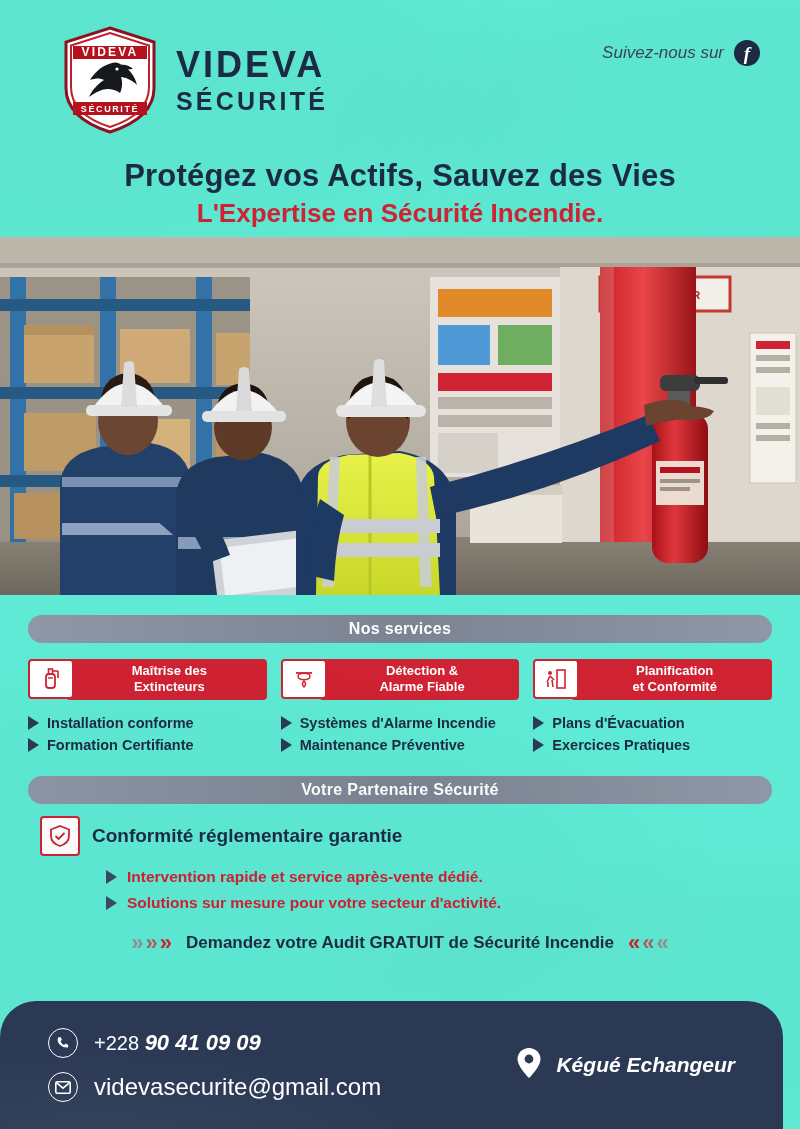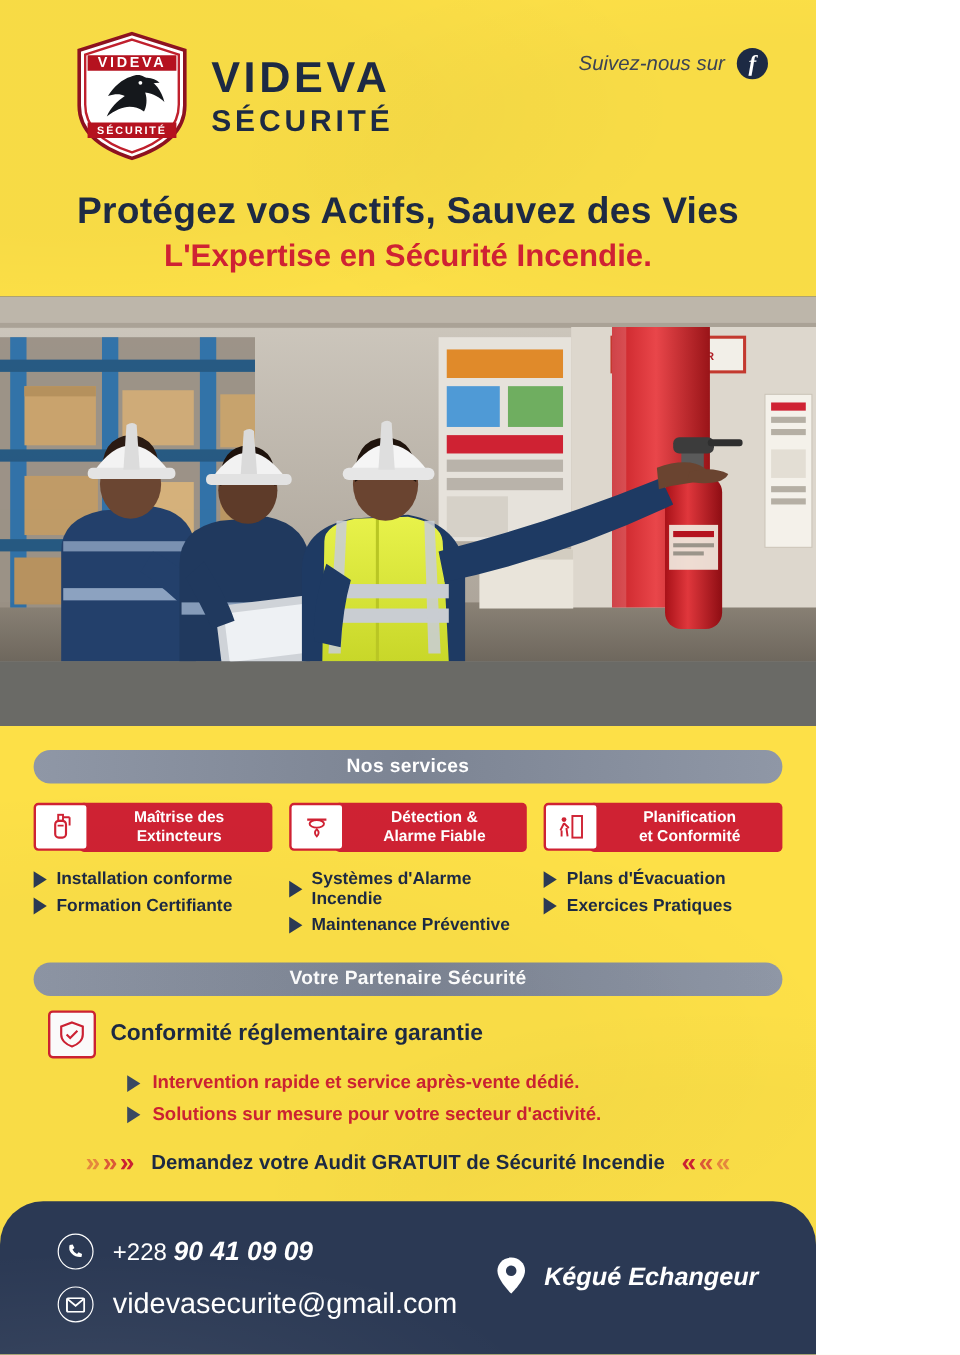--- a/index.html
+++ b/index.html
@@ -4,22 +4,22 @@
 <style>
   * { box-sizing: border-box; margin: 0; padding: 0; }
   html, body {
     width: 800px; height: 1129px;
     font-family: "Liberation Sans", sans-serif;
     background: #ffffff;
     overflow: hidden;
   }
   .page {
     position: relative;
-    width: 680px; height: 1129px;
-    background: #fde047;
+    width: 800px; height: 1129px;
+    background: #5eead4;
     overflow: hidden;
   }
   
   .texture {
     position: absolute; inset: 0;
     background:
       radial-gradient(ellipse 700px 260px at 10% 8%, rgba(0,0,0,0.022) 0 40%, rgba(0,0,0,0) 72%),
       radial-gradient(ellipse 620px 240px at 95% 12%, rgba(0,0,0,0.02) 0 42%, rgba(0,0,0,0) 74%),
       radial-gradient(ellipse 760px 300px at 20% 78%, rgba(0,0,0,0.018) 0 45%, rgba(0,0,0,0) 76%),
       radial-gradient(ellipse 500px 200px at 88% 88%, rgba(0,0,0,0.016) 0 45%, rgba(0,0,0,0) 78%);
@@ -60,21 +60,21 @@
   .fb-icon {
     width: 26px; height: 26px; border-radius: 50%;
     background: #1d2a44; color: #fff;
     font-family: "Liberation Serif", serif;
     font-weight: 700; font-size: 19px;
     display: flex; align-items: center; justify-content: center;
     line-height: 1;
   }
 
   
-  .headline-wrap { text-align: center; padding: 10px 20px 18px; position: relative; }
+  .headline-wrap { text-align: center; padding: 10px 20px 8px; position: relative; }
   .headline {
     font-size: 31px; font-weight: 700; color: #1d2a44; letter-spacing: .2px;
   }
   .subheadline {
     font-size: 26px; font-weight: 700; color: #cf2233; margin-top: 4px;
   }
 
   
   .hero {
     position: relative;
@@ -173,21 +173,21 @@
     color: #cf2233;
   }
   .chev.c1 { opacity: .45; }
   .chev.c2 { opacity: .7; }
   .chev.c3 { opacity: 1; }
   .cta-text { font-size: 17px; font-weight: 700; color: #1d2a44; }
 
   
   .footer {
     position: absolute;
-    left: 0; right: 0; bottom: 0;
+    left: 0; right: 17px; bottom: 0;
     height: 128px;
     background: #2b3954;
     color: #fff;
     border-top-left-radius: 36px;
     border-top-right-radius: 36px;
     display: flex; align-items: center;
     padding: 0 48px;
   }
   .footer::before {
     content: "";

